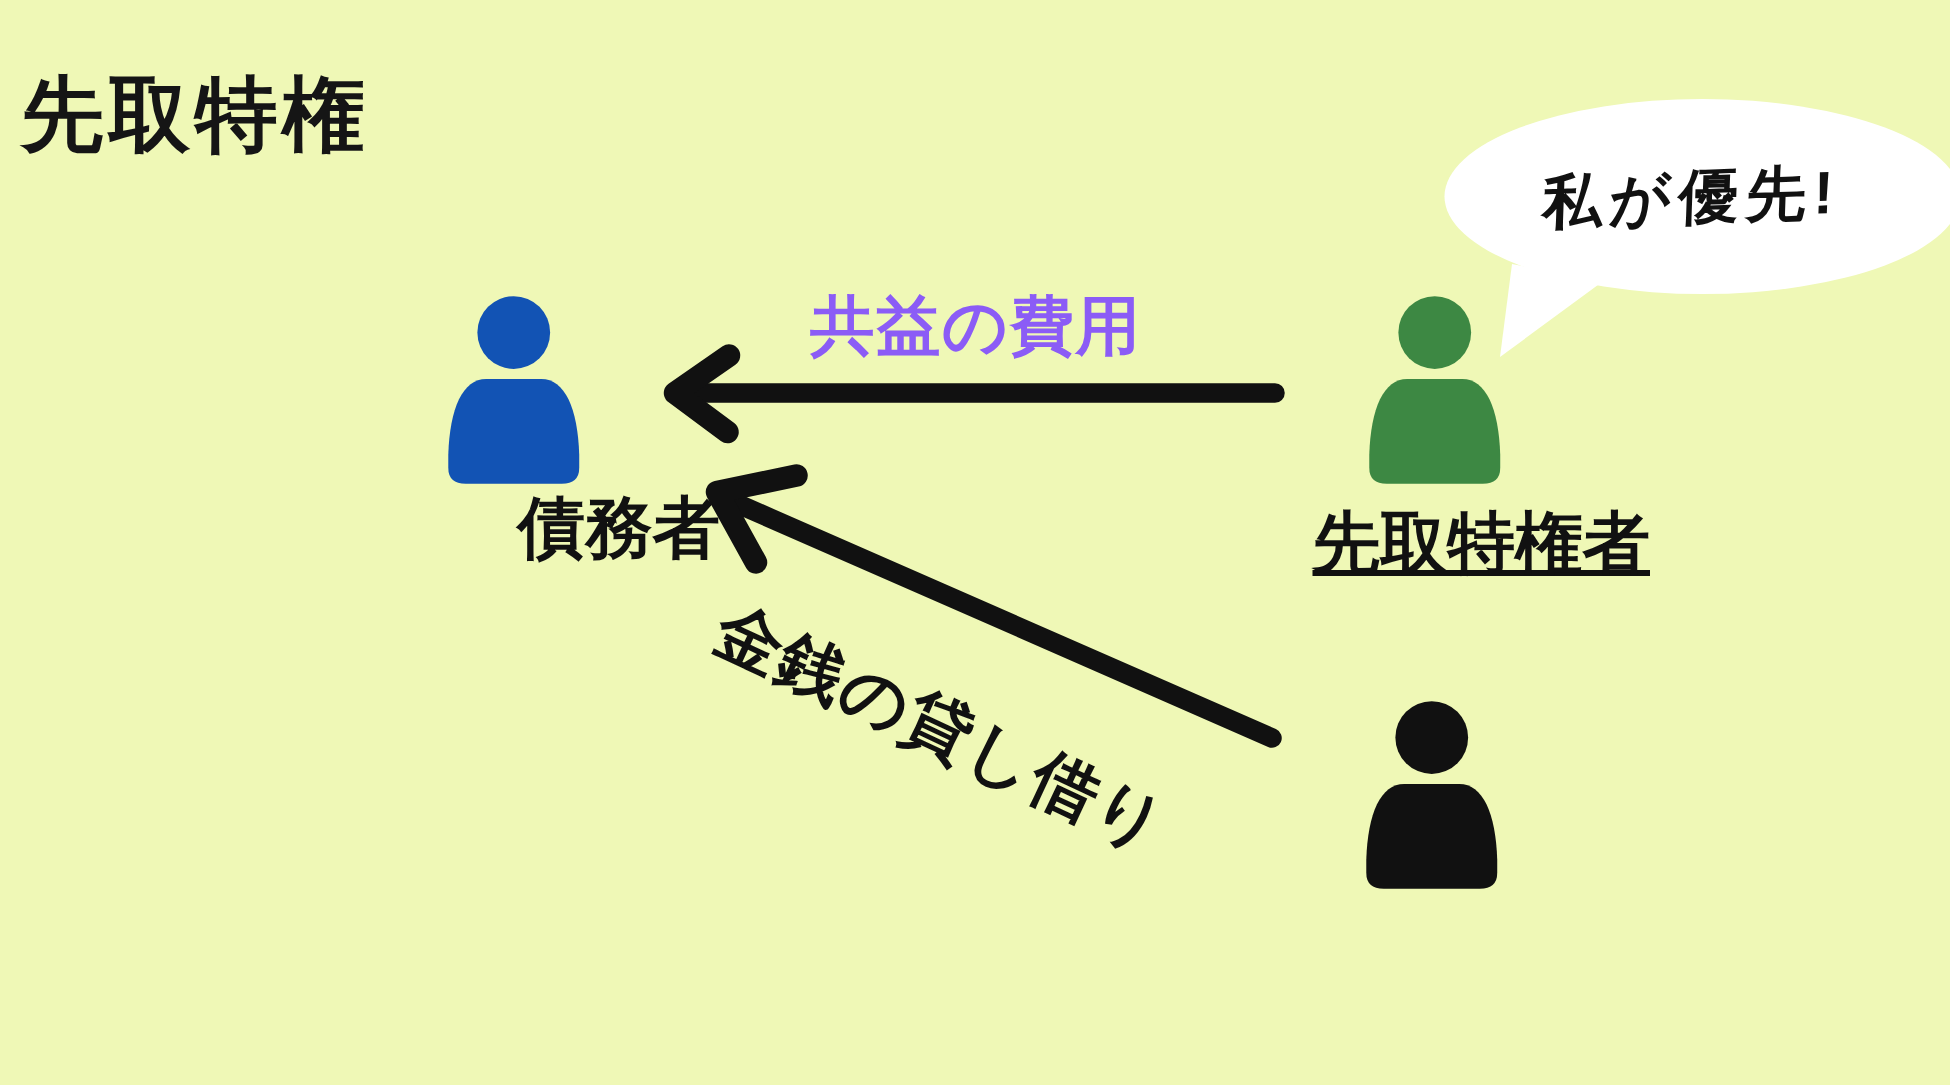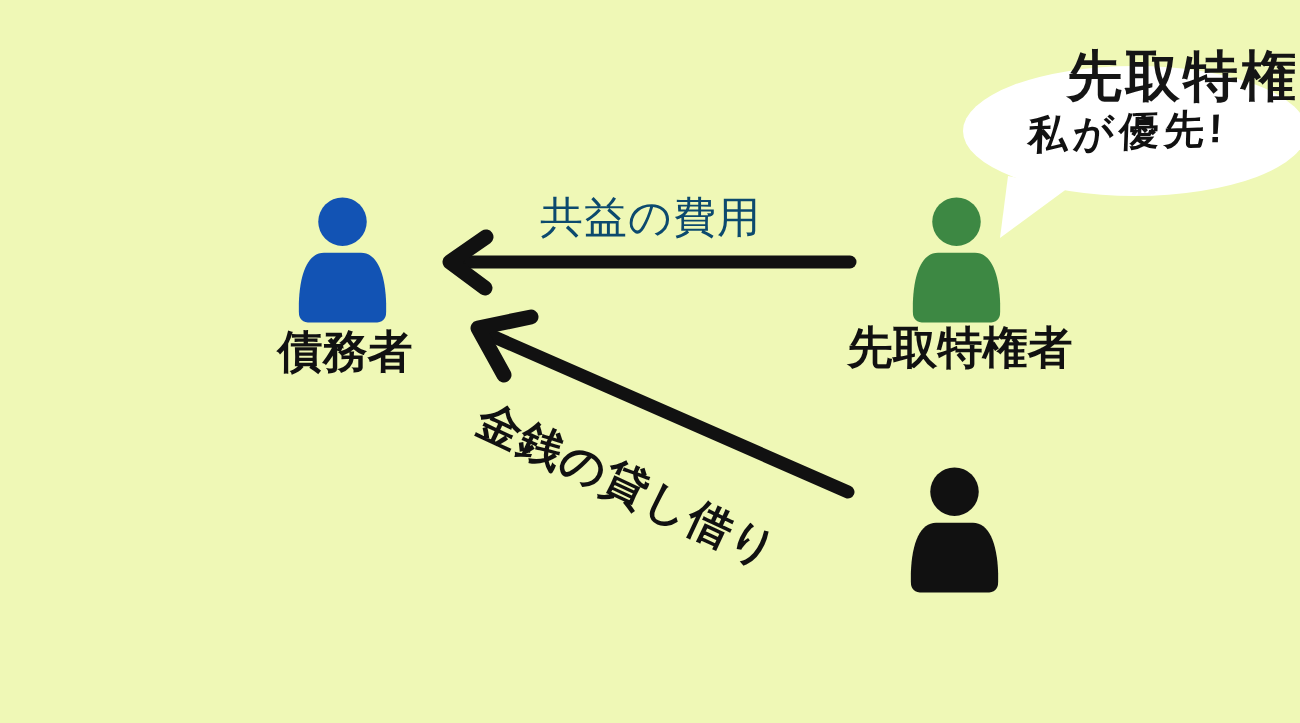--- a/index.html
+++ b/index.html
@@ -3,26 +3,26 @@
 <meta charset="utf-8">
 <style>
   html,body{margin:0;padding:0;}
   body{font-family:"Liberation Sans","DejaVu Sans",sans-serif;}
   .stage{
     position:relative;width:1300px;height:723px;
     background:#eff8b6;overflow:hidden;
   }
   .abs{position:absolute;}
   .title{
-    top:40px;left:14px;width:1285px;text-align:right;
+    top:40px;left:14px;width:1285px;text-align:left;
     font-size:55px;font-weight:800;color:#151515;letter-spacing:3px;
   }
   .arrow-label-green{
-    top:189px;left:540px;font-size:43px;font-weight:400;
-    color:#0c4a6e;letter-spacing:1px;white-space:nowrap;
+    top:189px;left:540px;font-size:43px;font-weight:700;
+    color:#8b5cf6;letter-spacing:1px;white-space:nowrap;
   }
   .arrow-label-rotated{
     top:390px;left:492px;font-size:45px;font-weight:800;color:#111;
     transform:rotate(25deg);transform-origin:left top;
     letter-spacing:1px;white-space:nowrap;
   }
   .bubble{
     top:66px;left:963px;width:344px;height:130px;
     background:#ffffff;border-radius:50%;
     display:flex;align-items:center;justify-content:center;
@@ -30,24 +30,24 @@
   .bubble-text{
     font-size:40px;font-weight:800;color:#111;
     transform:rotate(-2deg) skewX(-4deg);letter-spacing:5px;
     padding-right:14px;white-space:nowrap;
   }
   .person{width:97px;height:127px;}
   .person-debtor{top:196px;left:294px;}
   .person-lien{top:196px;left:908px;}
   .person-creditor{top:466px;left:906px;}
   .actor-label{
-    font-size:45px;font-weight:800;color:#111;text-align:center;white-space:nowrap;
+    font-size:45px;font-weight:800;color:#111;text-align:right;white-space:nowrap;
   }
   .label-debtor{top:322px;left:210px;width:270px;}
-  .label-lien{top:318px;left:820px;width:280px;}
+  .label-lien{top:332px;left:820px;width:280px;text-decoration:underline;}
   .label-creditor{top:594px;left:820px;width:270px;}
   .overlay{top:0;left:0;pointer-events:none;}
 </style>
 </head>
 <body>
 
 <div class="stage">
 
   <svg class="abs overlay" width="1300" height="723" viewBox="0 0 1300 723">
 

